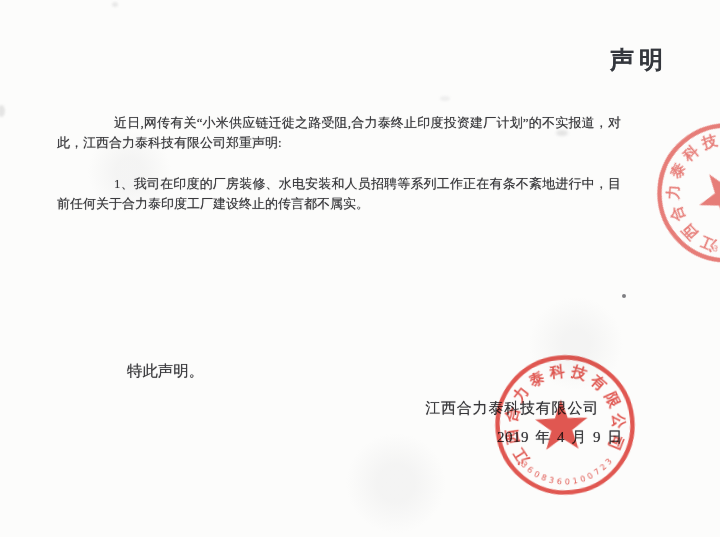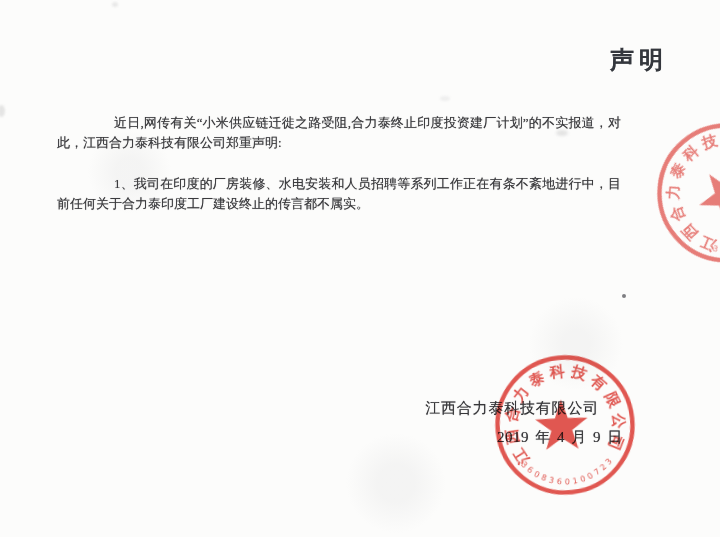--- a/index.html
+++ b/index.html
@@ -92,20 +92,21 @@
 </head>
 <body>
 
 <div class="page">
 
   <h1 class="title">声明</h1>
 
   <p class="para intro">近日,网传有关“小米供应链迁徙之路受阻,合力泰终止印度投资建厂计划”的不实报道，对此，江西合力泰科技有限公司郑重声明:</p>
   <p class="para item-1">1、我司在印度的厂房装修、水电安装和人员招聘等系列工作正在有条不紊地进行中，目前任何关于合力泰印度工厂建设终止的传言都不属实。</p>
 
+  <p class="closing">特此声明。</p>
 
   <p class="signature">江西合力泰科技有限公司</p>
   <p class="sign-date">2019 年 4 月 9 日</p>
 
   <svg class="seal seal-main" viewBox="0 0 160 160" aria-hidden="true">
     <defs>
       <path id="arc-top-1" d="M 41.1 118.9 A 55 55 0 1 1 118.9 118.9" fill="none"></path>
       <path id="arc-bottom-1" d="M 22 113.5 A 67 67 0 0 0 138 113.5" fill="none"></path>
     </defs>
     <circle cx="80" cy="80" r="76" fill="none" stroke-width="5" stroke="#df413a"></circle>

